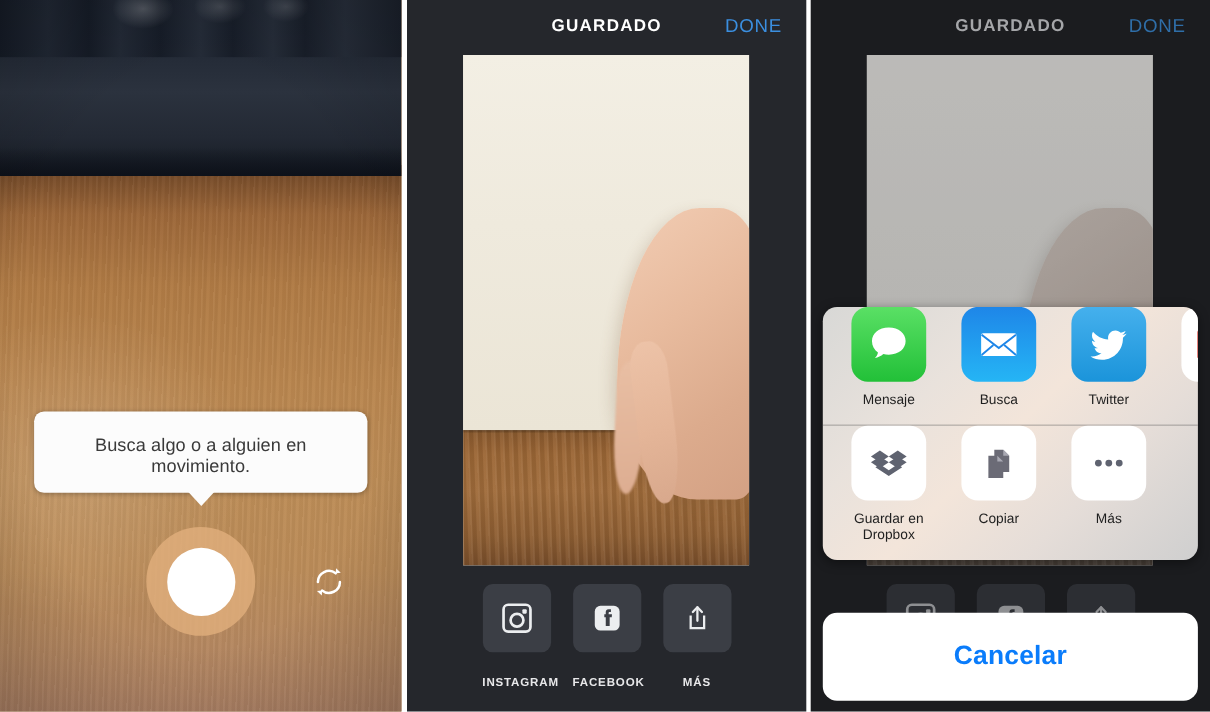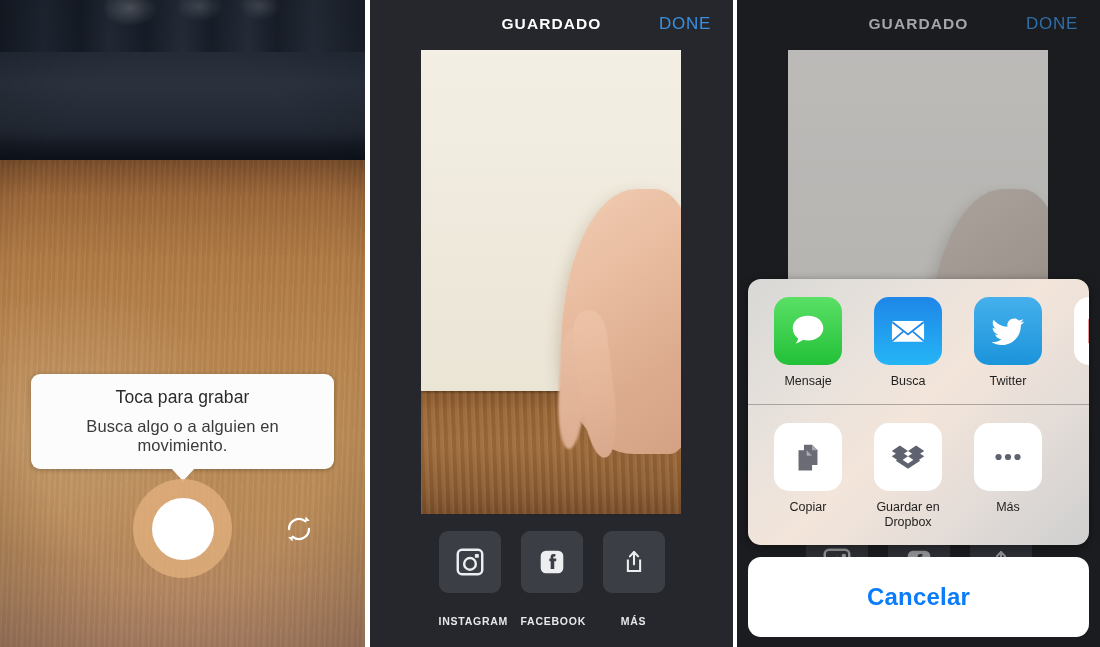--- a/index.html
+++ b/index.html
@@ -168,21 +168,21 @@
   .sheet-photo { filter:grayscale(.72) brightness(.78); }
 
   .sheet-bg-share { position:absolute; left:0; top:531px; width:100%; opacity:.55; }
 
   .activity-sheet {
     position:absolute; left:11px; right:11px; top:279px;
     border-radius:13px; overflow:hidden;
     background:linear-gradient(135deg,#d8d8d6 0%,#e9e2dc 30%,#f3e5da 50%,#e5ddd8 72%,#cfcfcf 100%);
     box-shadow:0 2px 10px rgba(0,0,0,.4);
   }
-  .sheet-rowblock { padding:18px 0 14px; position:relative; }
+  .sheet-rowblock { padding:0 0 14px; position:relative; }
   .sheet-divider { height:1px; background:rgba(90,90,90,.45); }
   .sheet-items { display:flex; gap:24px; padding-left:22px; }
   .sheet-item { width:76px; flex:0 0 76px; text-align:center; }
   .sheet-icon {
     width:68px; height:68px; border-radius:15px; margin:0 auto;
     display:flex; align-items:center; justify-content:center; overflow:hidden;
   }
   .sheet-item-label {
     margin-top:9px; font-size:12.5px; color:#1f1f1f; line-height:1.25;
   }
@@ -202,21 +202,20 @@
 <body>
 
 <div class="screens">
 
   <div class="panel-camera">
     <div class="cam-desk"></div>
     <div class="cam-keyboard"></div>
     <div class="cam-vignette"></div>
 
     <div class="tooltip">
-      <div class="tooltip-title">Toca para grabar</div>
       <div class="tooltip-sub">Busca algo o a alguien en movimiento.</div>
       <div class="tooltip-arrow"></div>
     </div>
 
     <div class="shutter">
       <div class="shutter-inner"></div>
     </div>
 
     <div class="flip-cam">
       <svg viewBox="0 0 34 34" width="34" height="34">
@@ -365,45 +364,45 @@
       </div>
 
       <div class="sheet-divider"></div>
 
       <div class="sheet-rowblock">
         <div class="sheet-items">
 
           <div class="sheet-item">
             <div class="sheet-icon ic-white">
               <svg viewBox="0 0 68 68" width="46" height="46">
-                <path d="M28 16h12l8 8v22H28z" fill="#6b6b76"></path>
-                <path d="M40 16l8 8h-8z" fill="#a9a9b3"></path>
-                <path d="M20 24h12l8 8v22H20z" fill="#6b6b76"></path>
-                <path d="M32 24l8 8h-8z" fill="#a9a9b3"></path>
-              </svg>
-            </div>
-            <div class="sheet-item-label">Copiar</div>
-          </div>
-
-          <div class="sheet-item">
-            <div class="sheet-icon ic-white">
-              <svg viewBox="0 0 68 68" width="46" height="46">
                 <path d="M22 17l-12 8 12 8 12-8z" fill="#5f6370"></path>
                 <path d="M46 17l12 8-12 8-12-8z" fill="#5f6370"></path>
                 <path d="M22 41l-12-8 12-8 12 8z" fill="#5f6370"></path>
                 <path d="M46 41l12-8-12-8-12 8z" fill="#5f6370"></path>
                 <path d="M34 43.5l-12-8-6 4 18 12 18-12-6-4z" fill="#5f6370"></path>
               </svg>
             </div>
             <div class="sheet-item-label">Guardar en Dropbox</div>
           </div>
 
           <div class="sheet-item">
             <div class="sheet-icon ic-white">
               <svg viewBox="0 0 68 68" width="46" height="46">
+                <path d="M28 16h12l8 8v22H28z" fill="#6b6b76"></path>
+                <path d="M40 16l8 8h-8z" fill="#a9a9b3"></path>
+                <path d="M20 24h12l8 8v22H20z" fill="#6b6b76"></path>
+                <path d="M32 24l8 8h-8z" fill="#a9a9b3"></path>
+              </svg>
+            </div>
+            <div class="sheet-item-label">Copiar</div>
+          </div>
+
+          <div class="sheet-item">
+            <div class="sheet-icon ic-white">
+              <svg viewBox="0 0 68 68" width="46" height="46">
                 <circle cx="20" cy="34" r="4.6" fill="#5f6370"></circle>
                 <circle cx="34" cy="34" r="4.6" fill="#5f6370"></circle>
                 <circle cx="48" cy="34" r="4.6" fill="#5f6370"></circle>
               </svg>
             </div>
             <div class="sheet-item-label">Más</div>
           </div>
 
         </div>
       </div>

